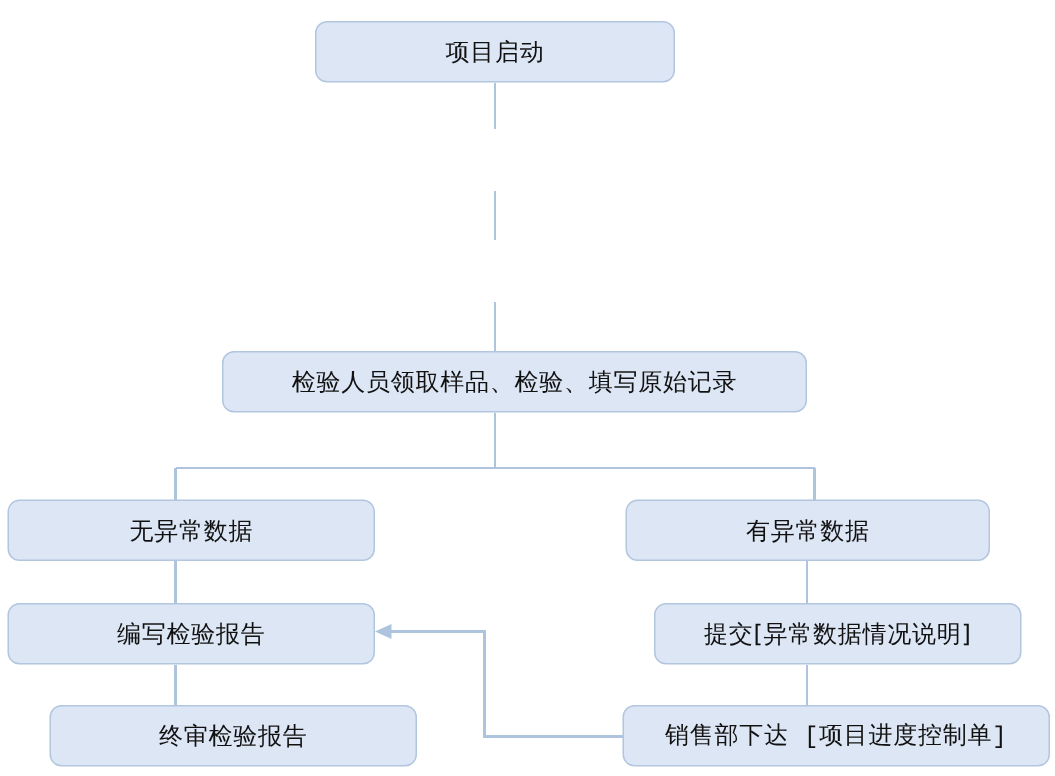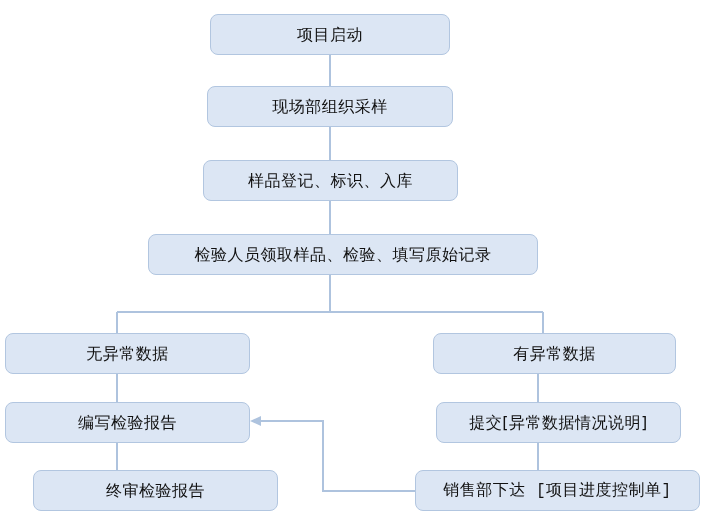--- a/index.html
+++ b/index.html
@@ -48,21 +48,21 @@
   .node-label {
     display: block;
     padding: 0 6px;
   }
   
   .n-start          { left: 210px; top: 14px;  width: 240px; height: 41px; }
   .n-sampling       { left: 207px; top: 86px;  width: 246px; height: 41px; }
   .n-register       { left: 203px; top: 160px; width: 255px; height: 41px; }
   .n-inspect        { left: 148px; top: 234px; width: 390px; height: 41px; }
   .n-normal         { left: 5px;   top: 333px; width: 245px; height: 41px; }
-  .n-abnormal       { left: 417px; top: 333px; width: 243px; height: 41px; margin-left: 16px; }
+  .n-abnormal       { left: 417px; top: 333px; width: 243px; height: 41px; }
   .n-writereport    { left: 5px;   top: 402px; width: 245px; height: 41px; }
   .n-submit         { left: 436px; top: 402px; width: 245px; height: 41px; }
   .n-finalreport    { left: 5px;   top: 470px; width: 245px; height: 41px; margin-left: 28px; }
   .n-saleorder      { left: 415px; top: 470px; width: 285px; height: 41px; font-family: Liberation Mono, monospace; }
 </style>
 </head>
 <body>
 
 <div id="flowchart-canvas">
 
@@ -90,27 +90,21 @@
 
       <path d="M415,491 L323,491 L323,421 L256,421"></path>
     </g>
     <polygon points="250,421 261,416 261,426" fill="#aec3de" stroke="none"></polygon>
   </svg>
 
   <div class="node n-start">
     <span class="node-label">项目启动</span>
   </div>
 
-  <div class="node n-sampling">
-    <span class="node-label">现场部组织采样</span>
-  </div>
 
-  <div class="node n-register">
-    <span class="node-label">样品登记、标识、入库</span>
-  </div>
 
   <div class="node n-inspect">
     <span class="node-label">检验人员领取样品、检验、填写原始记录</span>
   </div>
 
   <div class="node n-normal">
     <span class="node-label">无异常数据</span>
   </div>
 
   <div class="node n-abnormal">

